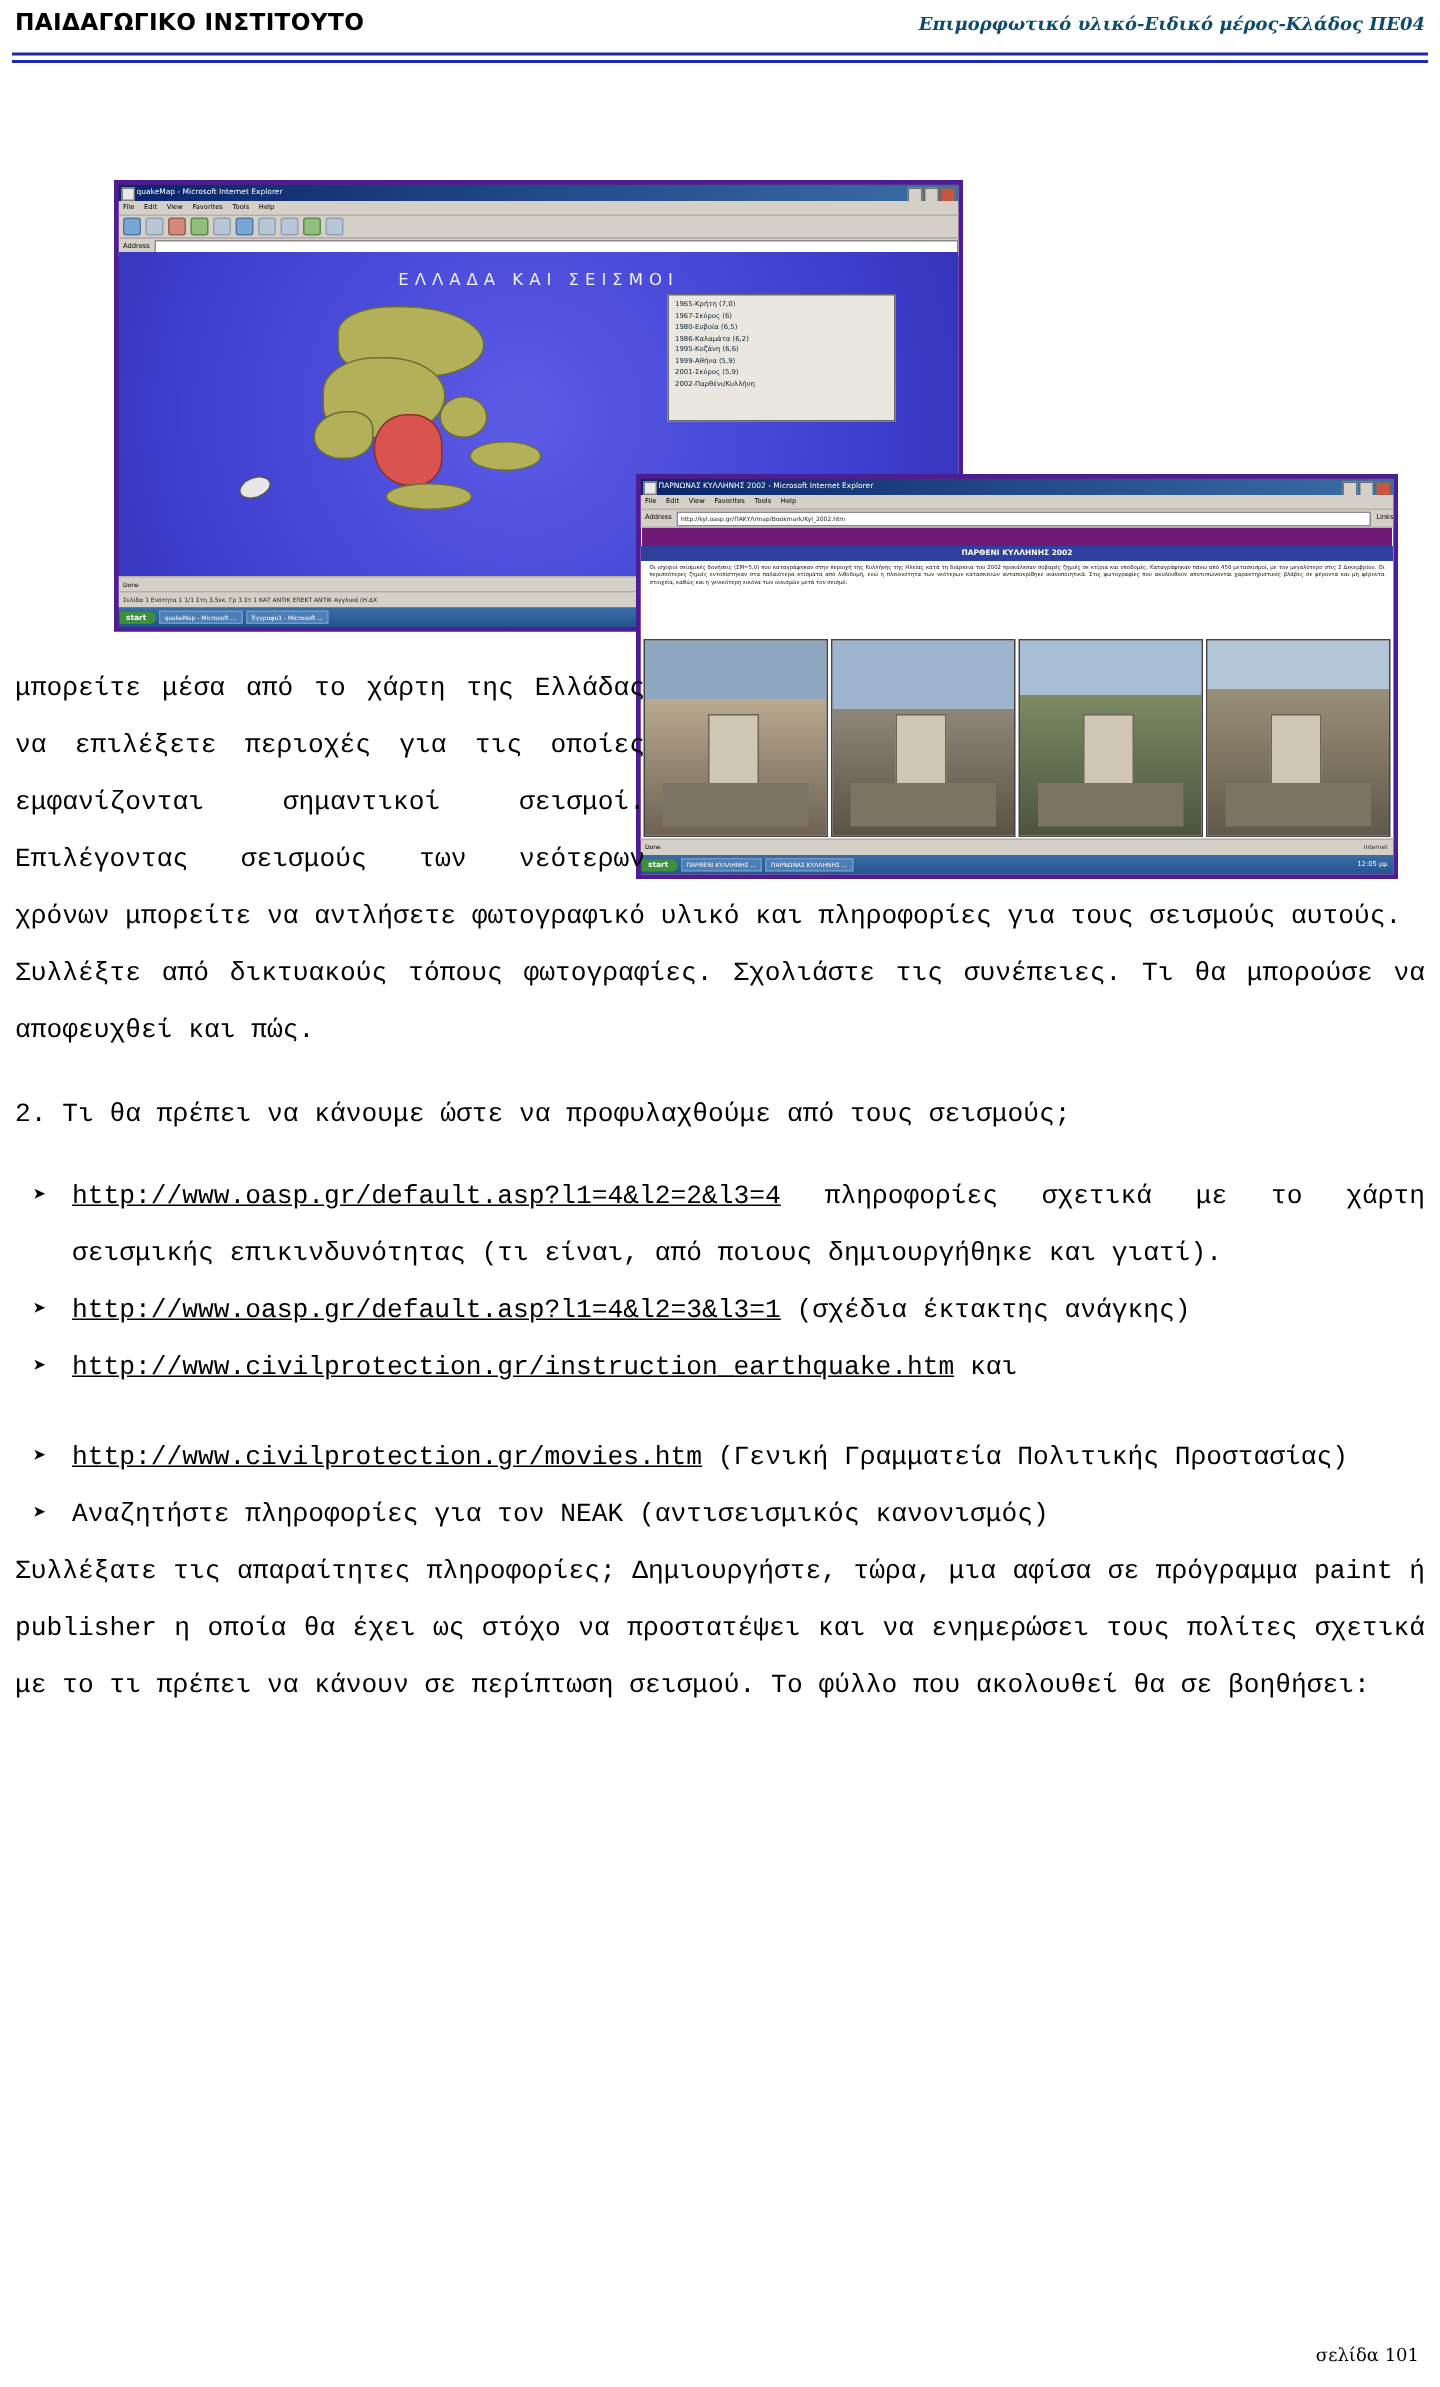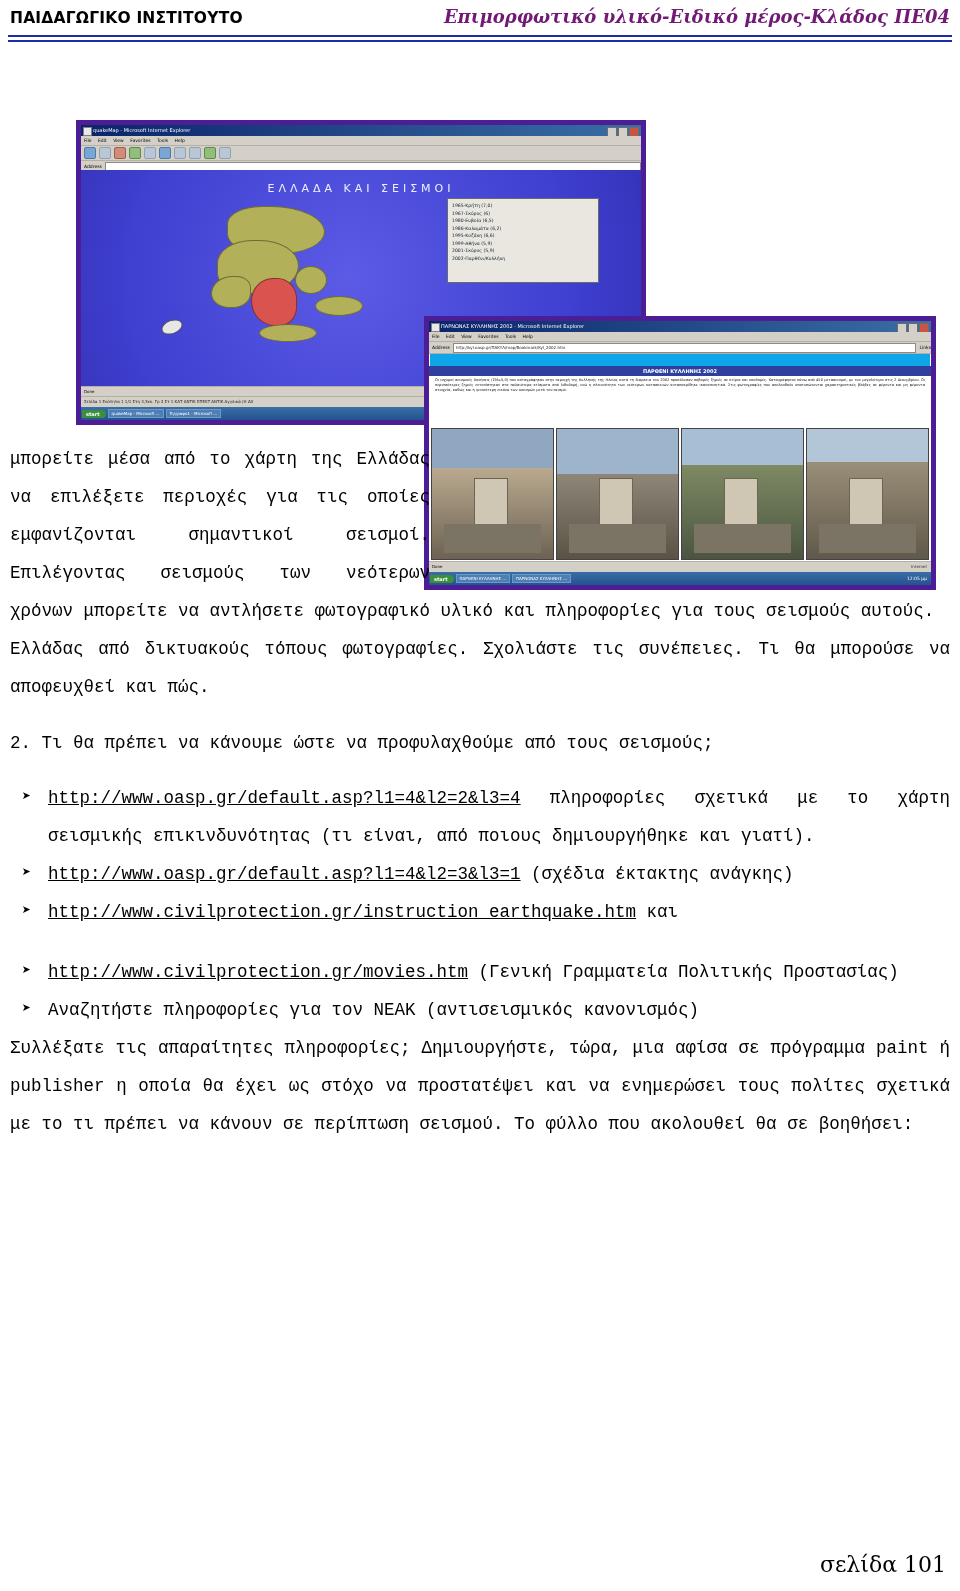--- a/index.html
+++ b/index.html
@@ -34,22 +34,22 @@
     font-family: "DejaVu Sans", sans-serif;
     font-weight: bold;
     font-size: 15.5px;
     letter-spacing: 0.2px;
     color: #000;
   }
   .header-right {
     font-family: "DejaVu Serif", serif;
     font-style: italic;
     font-weight: bold;
-    font-size: 18px;
-    color: #701a75;
+    font-size: 12px;
+    color: #0c4a6e;
   }
   .header-rule-1 {
     position: absolute;
     left: 8px; right: 8px; top: 35px;
     height: 2px;
     background: #1f2aa8;
   }
   .header-rule-2 {
     position: absolute;
     left: 8px; right: 8px; top: 40px;
@@ -62,22 +62,22 @@
     position: absolute;
     left: 76px;
     top: 120px;
     width: 850px;
     height: 460px;
   }
 
   
   .win {
     position: absolute;
-    background: #0ea5e9;
-    border: 5px solid #4c1d95;
+    background: #701a75;
+    border: 3px solid #4c1d95;
     box-shadow: 0 0 0 1px #ffffff inset;
     overflow: hidden;
   }
   .win-title {
     height: 11px;
     background: linear-gradient(to right, #0a246a, #3a6ea5);
     color: #fff;
     font-family: "DejaVu Sans", sans-serif;
     font-size: 5px;
     line-height: 11px;
@@ -387,21 +387,21 @@
     color: #000;
   }
   .num-item { text-align: justify; }
 
   
   .footer {
     position: absolute;
     right: 14px;
     bottom: 14px;
     font-family: "DejaVu Serif", serif;
-    font-size: 22px;
+    font-size: 12px;
     color: #000;
   }
 </style>
 </head>
 <body>
 
 <div class="header">
   <div class="header-inner">
     <div class="header-left">ΠΑΙΔΑΓΩΓΙΚΟ ΙΝΣΤΙΤΟΥΤΟ</div>
     <div class="header-right">Επιμορφωτικό υλικό-Ειδικό μέρος-Κλάδος ΠΕ04</div>
@@ -544,21 +544,21 @@
   </div>
 </div>
 
 <div class="content">
 
   <div class="wrapcol">
     <div class="float-shim"></div>
     <p class="para">μπορείτε μέσα από το χάρτη της Ελλάδας να επιλέξετε περιοχές για τις οποίες εμφανίζονται σημαντικοί σεισμοί. Επιλέγοντας σεισμούς των νεότερων χρόνων μπορείτε να αντλήσετε φωτογραφικό υλικό και πληροφορίες για τους σεισμούς αυτούς.</p>
   </div>
 
-  <p class="para">Ελλάδας από δικτυακούς τόπους φωτογραφίες. Σχολιάστε τις συνέπειες. Τι θα μπορούσε να αποφευχθεί και πώς.</p>
+  <p class="para">Συλλέξτε από δικτυακούς τόπους φωτογραφίες. Σχολιάστε τις συνέπειες. Τι θα μπορούσε να αποφευχθεί και πώς.</p>
   <p class="num-item">2. Τι θα πρέπει να κάνουμε ώστε να προφυλαχθούμε από τους σεισμούς;</p>
 
   <ul class="bullets">
     <li>
       <span class="arrow">➤</span>
       <a class="link" href="#">http://www.oasp.gr/default.asp?l1=4&amp;l2=2&amp;l3=4</a><span>  πληροφορίες σχετικά με το χάρτη σεισμικής επικινδυνότητας (τι είναι, από ποιους δημιουργήθηκε και γιατί).</span>
     </li>
     <li>
       <span class="arrow">➤</span>
       <a class="link" href="#">http://www.oasp.gr/default.asp?l1=4&amp;l2=3&amp;l3=1</a><span> (σχέδια έκτακτης ανάγκης)</span>

